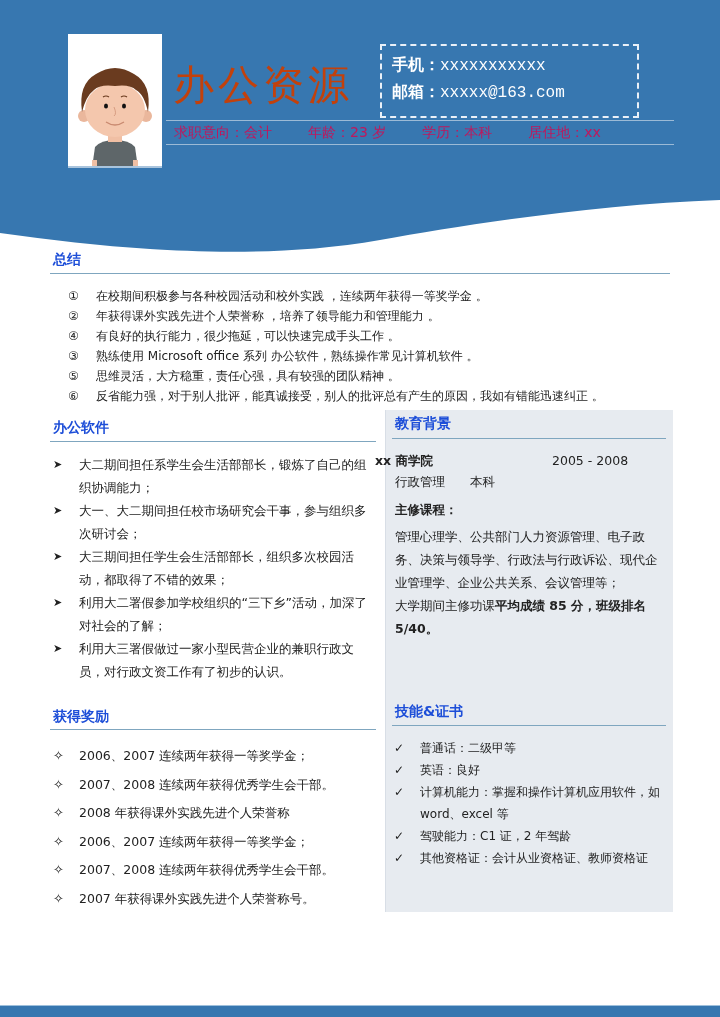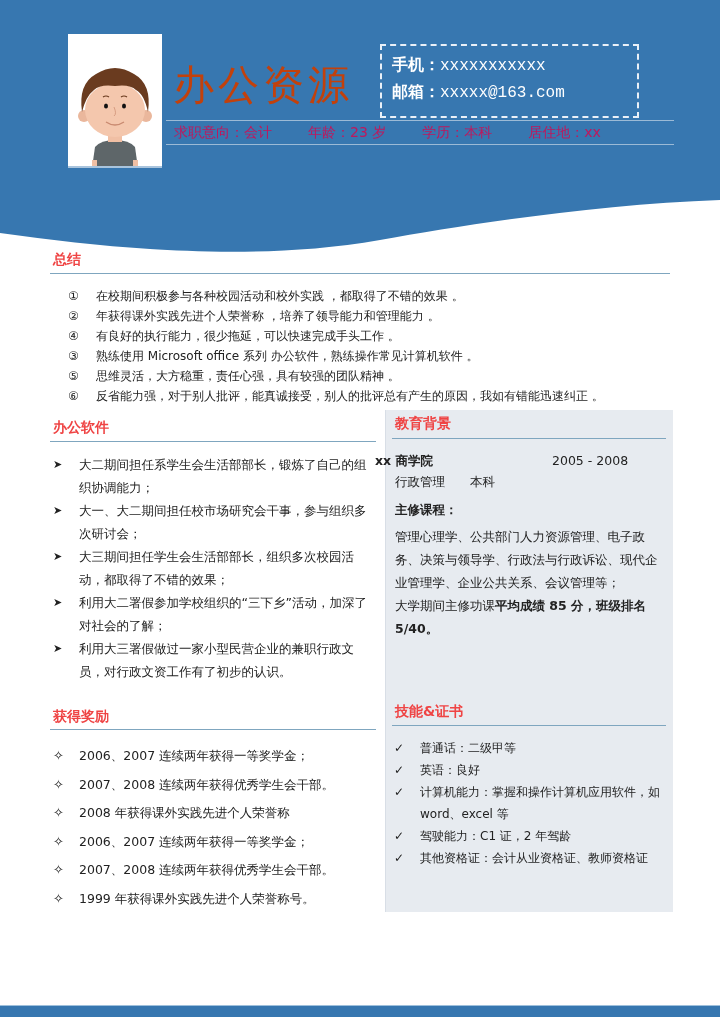--- a/index.html
+++ b/index.html
@@ -16,21 +16,21 @@
 
   .contact-box { position: absolute; left: 380px; top: 44px; width: 259px; height: 74px; border: 2px dashed #e9f0f8; padding: 6px 0 0 10px; }
   .contact-line { font-size: 16px; color: #fff; line-height: 26px; white-space: nowrap; }
   .contact-line .lbl { font-weight: bold; font-family: "DejaVu Serif", serif; }
   .contact-line .val { font-family: "Liberation Mono", "DejaVu Sans Mono", monospace; font-size: 16px; }
 
   .info-bar { position: absolute; left: 166px; top: 120px; width: 508px; height: 25px; border-top: 1px solid #9bbad6; border-bottom: 1px solid #9bbad6; display: flex; align-items: center; padding-left: 8px; }
   .info-item { font-size: 14px; color: #be185d; white-space: nowrap; margin-right: 36px; }
   .info-item:last-child { margin-right: 8px; }
 
-  .sec-title { position: absolute; font-size: 14px; font-weight: bold; color: #ef4444; }
+  .sec-title { position: absolute; font-size: 14px; font-weight: bold; color: #1d4ed8; }
   .sec-rule { position: absolute; height: 1px; background: #7fa6bf; }
 
   .summary-list { position: absolute; left: 68px; top: 286px; width: 620px; list-style: none; }
   .summary-list li { font-size: 12px; line-height: 20px; height: 20px; white-space: nowrap; color: #222; }
   .summary-list .num { display: inline-block; width: 28px; }
 
   .exp-list { position: absolute; left: 53px; top: 453px; width: 322px; list-style: none; }
   .exp-list li { font-size: 12.5px; line-height: 23px; color: #222; padding-left: 26px; position: relative; }
   .exp-list li .mark { position: absolute; left: 0; top: 0; font-size: 11px; }
 
@@ -102,21 +102,21 @@
 <div class="info-bar">
   <span class="info-item">求职意向：会计</span>
   <span class="info-item">年龄：23 岁</span>
   <span class="info-item">学历：本科</span>
   <span class="info-item">居住地：xx</span>
 </div>
 
 <div class="sec-title" style="left:53px; top:251px;">总结</div>
 <div class="sec-rule" style="left:50px; top:273px; width:620px;"></div>
 <ul class="summary-list">
-  <li><span class="num">①</span><span>在校期间积极参与各种校园活动和校外实践 ，都取得了不错的效果 。</span></li>
+  <li><span class="num">①</span><span>在校期间积极参与各种校园活动和校外实践 ，连续两年获得一等奖学金 。</span></li>
   <li><span class="num">②</span><span>年获得课外实践先进个人荣誉称 ，培养了领导能力和管理能力 。</span></li>
   <li><span class="num">④</span><span>有良好的执行能力，很少拖延，可以快速完成手头工作 。</span></li>
   <li><span class="num">③</span><span>熟练使用 Microsoft office 系列 办公软件，熟练操作常见计算机软件 。</span></li>
   <li><span class="num">⑤</span><span>思维灵活，大方稳重，责任心强，具有较强的团队精神 。</span></li>
   <li><span class="num">⑥</span><span>反省能力强，对于别人批评，能真诚接受，别人的批评总有产生的原因，我如有错能迅速纠正 。</span></li>
 </ul>
 
 <div class="right-panel"></div>
 
 <div class="sec-title" style="left:53px; top:419px;">办公软件</div>
@@ -130,21 +130,21 @@
 </ul>
 
 <div class="sec-title" style="left:53px; top:708px;">获得奖励</div>
 <div class="sec-rule" style="left:50px; top:729px; width:326px;"></div>
 <ul class="award-list">
   <li><span class="mark">✧</span><span>2006、2007 连续两年获得一等奖学金；</span></li>
   <li><span class="mark">✧</span><span>2007、2008 连续两年获得优秀学生会干部。</span></li>
   <li><span class="mark">✧</span><span>2008 年获得课外实践先进个人荣誉称</span></li>
   <li><span class="mark">✧</span><span>2006、2007 连续两年获得一等奖学金；</span></li>
   <li><span class="mark">✧</span><span>2007、2008 连续两年获得优秀学生会干部。</span></li>
-  <li><span class="mark">✧</span><span>1999 年获得课外实践先进个人荣誉称号。</span></li>
+  <li><span class="mark">✧</span><span>2007 年获得课外实践先进个人荣誉称号。</span></li>
 </ul>
 
 <div class="sec-title" style="left:395px; top:415px;">教育背景</div>
 <div class="sec-rule" style="left:392px; top:438px; width:274px;"></div>
 <div class="edu-row edu-bold" style="left:375px; top:453px;">xx 商学院</div>
 <div class="edu-row" style="left:552px; top:453px;">2005 - 2008</div>
 <div class="edu-row" style="left:395px; top:474px;">行政管理</div>
 <div class="edu-row" style="left:470px; top:474px;">本科</div>
 <div class="edu-row edu-bold" style="left:395px; top:502px;">主修课程：</div>
 <div class="courses">

